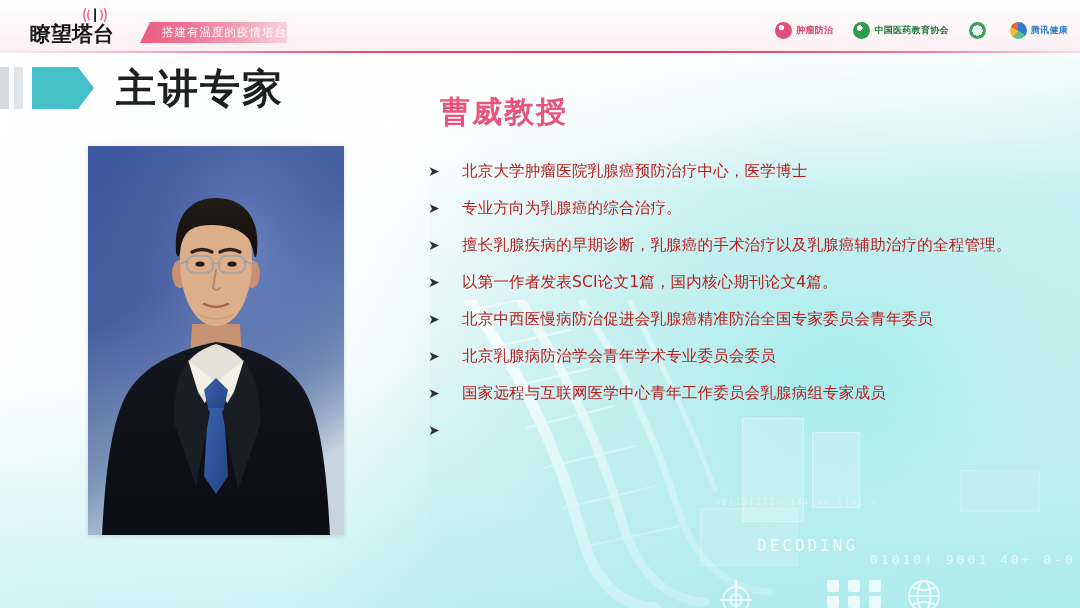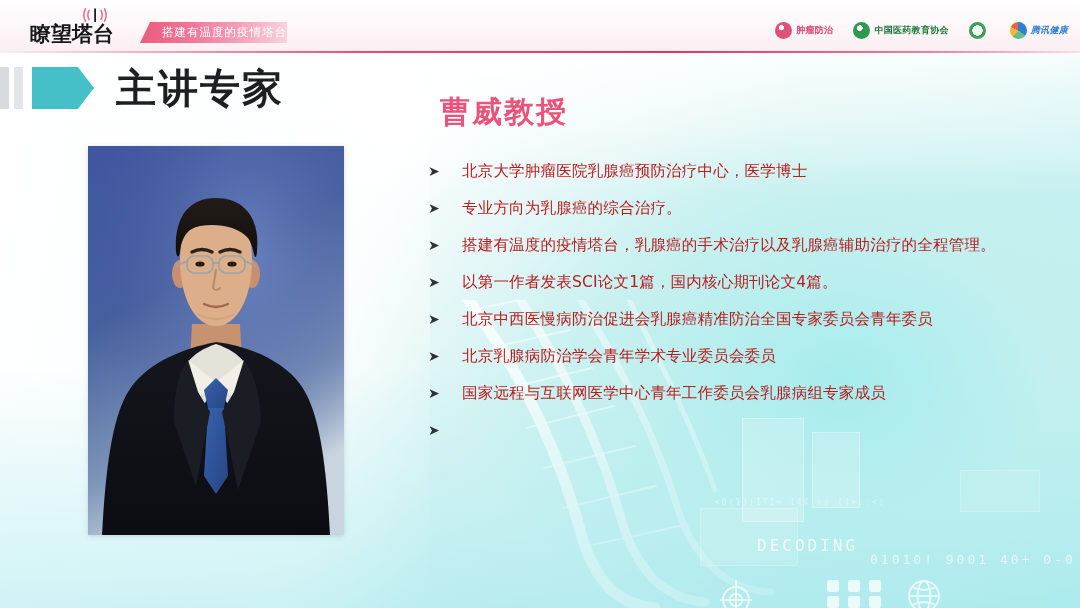--- a/index.html
+++ b/index.html
@@ -254,21 +254,21 @@
       <div class="partner">
         <span class="partner-badge" style="background:radial-gradient(circle at 40% 36%,#fff 0 18%,#2e9a4e 20% 100%);"></span>
         <span class="partner-name" style="color:#1f7a3a;">中国医药教育协会</span>
       </div>
       <div class="partner">
         <span class="partner-badge" style="background:radial-gradient(circle at 50% 50%,#eafaf0 0 42%,#3ba05a 44% 78%,#cfeedd 80% 100%);"></span>
         <span class="partner-name" style="color:#2e7d46;"></span>
       </div>
       <div class="partner">
         <span class="partner-badge" style="background:conic-gradient(#2f7fd0 0 35%,#5fc08a 35% 62%,#f2b53c 62% 82%,#e7663c 82% 100%);"></span>
-        <span class="partner-name" style="color:#2f7fd0;font-style:italic;">腾讯健康</span>
+        <span class="partner-name" style="color:#2f7fd0;">腾讯健康</span>
       </div>
     </div>
 
     <div class="header-rule"></div>
   </div>
 
   <div class="section-title">
     <span class="tick"></span>
     <span class="tick t2"></span>
     <span class="chev"></span>
@@ -356,21 +356,21 @@
     <div class="bio-item">
       <span class="bio-marker">➤</span>
       <span class="bio-text">北京大学肿瘤医院乳腺癌预防治疗中心，医学博士</span>
     </div>
     <div class="bio-item">
       <span class="bio-marker">➤</span>
       <span class="bio-text">专业方向为乳腺癌的综合治疗。</span>
     </div>
     <div class="bio-item">
       <span class="bio-marker">➤</span>
-      <span class="bio-text">搭建有温度的疫情塔台，乳腺癌的手术治疗以及乳腺癌辅助治疗的全程管理。</span>
+      <span class="bio-text">擅长乳腺疾病的早期诊断，乳腺癌的手术治疗以及乳腺癌辅助治疗的全程管理。</span>
     </div>
     <div class="bio-item">
       <span class="bio-marker">➤</span>
       <span class="bio-text">以第一作者发表SCI论文1篇，国内核心期刊论文4篇。</span>
     </div>
     <div class="bio-item">
       <span class="bio-marker">➤</span>
       <span class="bio-text">北京中西医慢病防治促进会乳腺癌精准防治全国专家委员会青年委员</span>
     </div>
     <div class="bio-item">

